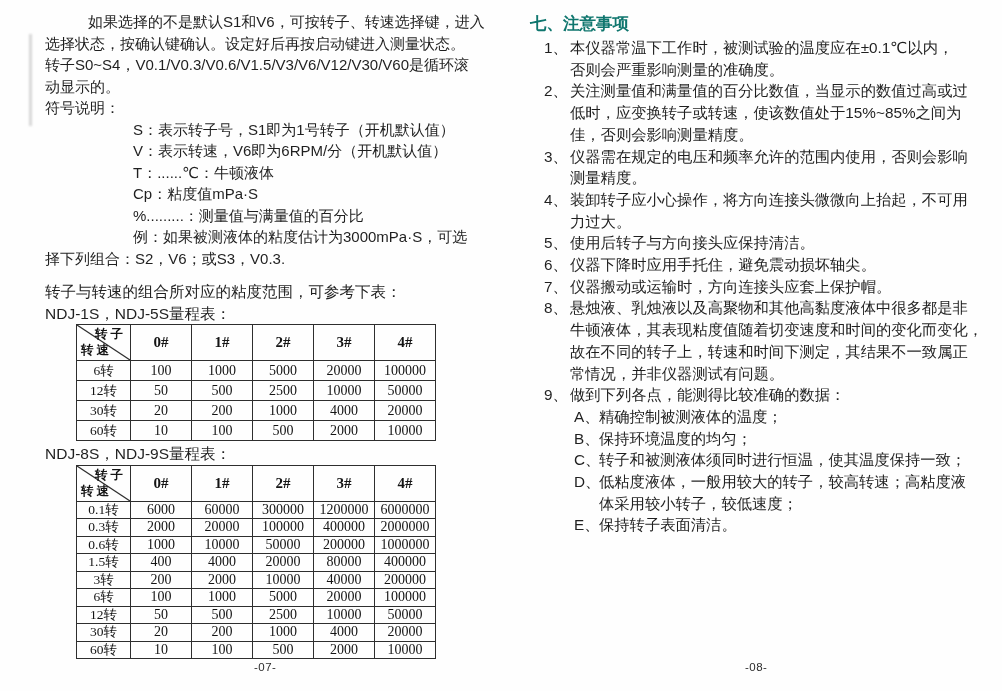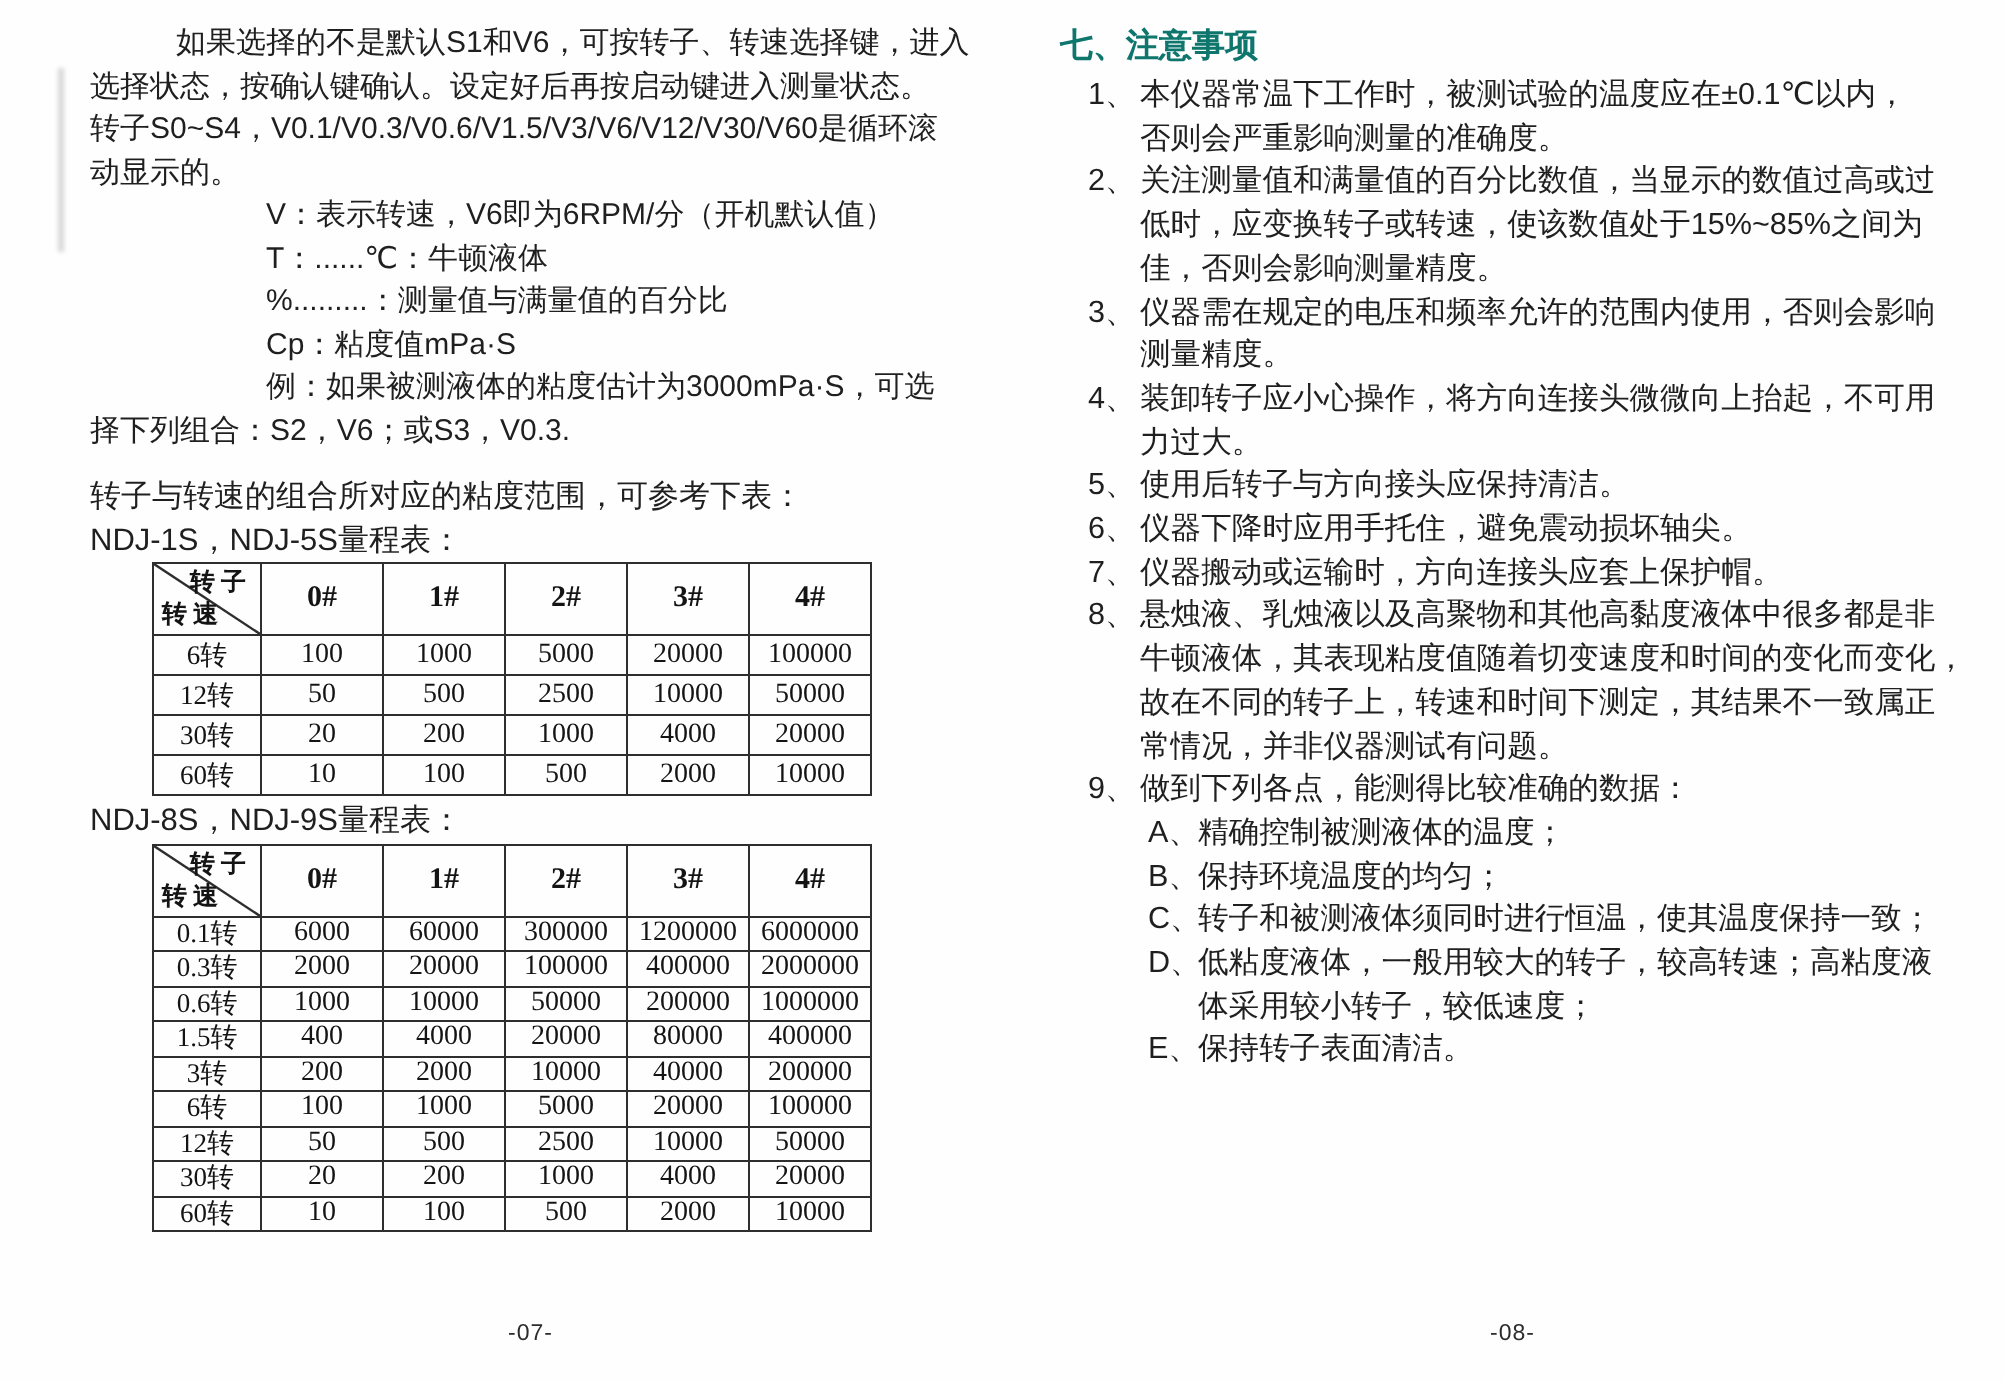--- a/index.html
+++ b/index.html
@@ -55,25 +55,27 @@
 <body>
 
 <div class="sheet">
   <div class="scan-edge"></div>
 
   <div class="left-col">
     <p class="para indent">如果选择的不是默认S1和V6，可按转子、转速选择键，进入
 选择状态，按确认键确认。设定好后再按启动键进入测量状态。
 转子S0~S4，V0.1/V0.3/V0.6/V1.5/V3/V6/V12/V30/V60是循环滚
 动显示的。</p>
+    <p class="para">符号说明：</p>
     <div class="sym-list">
+        <div class="sym-line">S：表示转子号，S1即为1号转子（开机默认值）</div>
         <div class="sym-line">V：表示转速，V6即为6RPM/分（开机默认值）</div>
         <div class="sym-line">T：......℃：牛顿液体</div>
+        <div class="sym-line">Cp：粘度值mPa·S</div>
         <div class="sym-line">%.........：测量值与满量值的百分比</div>
-        <div class="sym-line">Cp：粘度值mPa·S</div>
         <div class="sym-line">例：如果被测液体的粘度估计为3000mPa·S，可选</div>
       </div>
     <div class="sym-cont">择下列组合：S2，V6；或S3，V0.3.</div>
     <p class="range-intro">转子与转速的组合所对应的粘度范围，可参考下表：</p>
 
     <p class="tbl-label">NDJ-1S，NDJ-5S量程表：</p>
     <table class="range-table t1">
         <colgroup>
           <col class="c0">
           <col class="cn">

